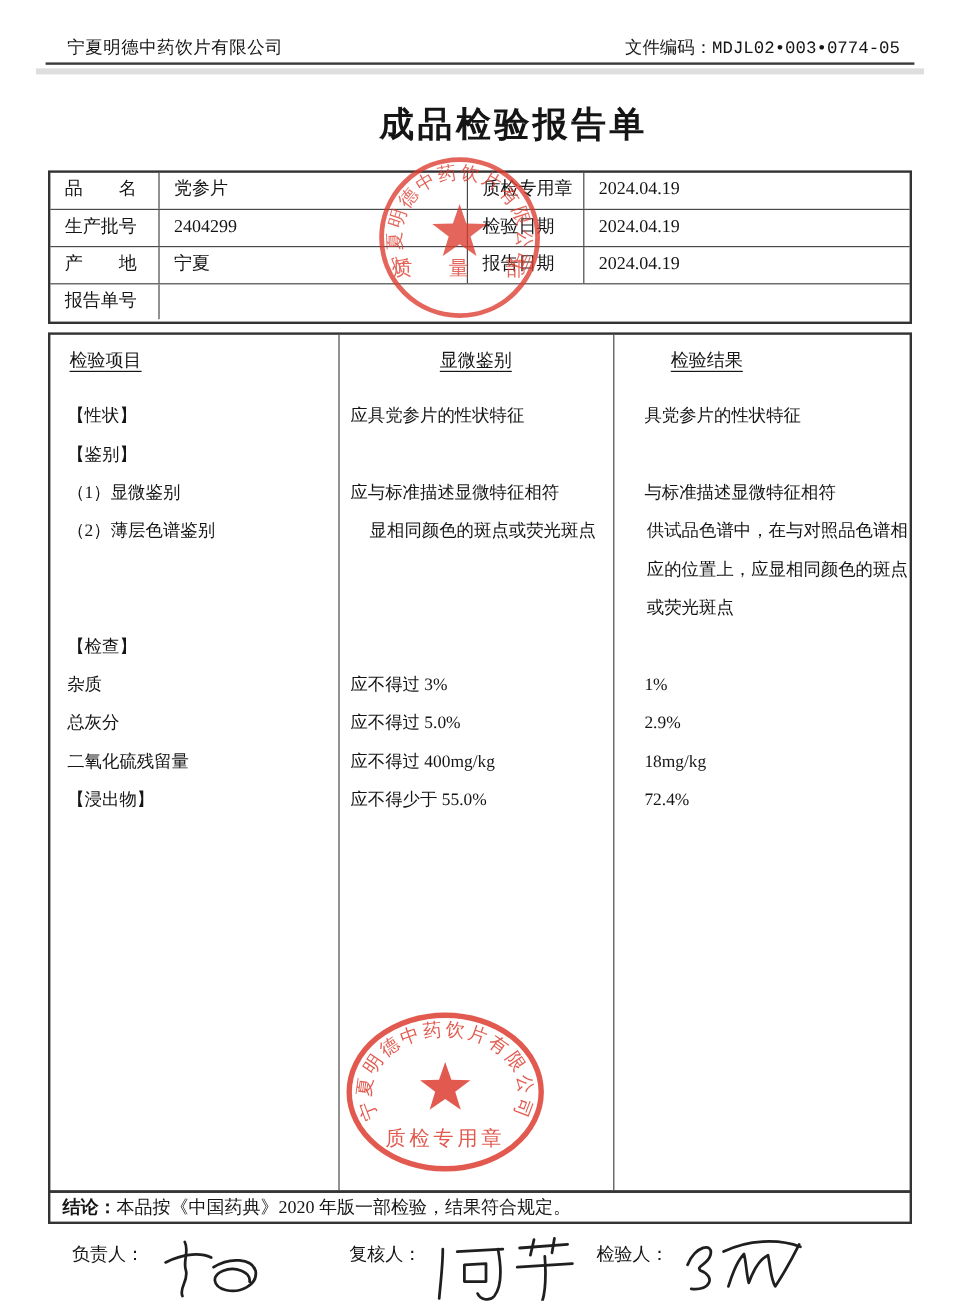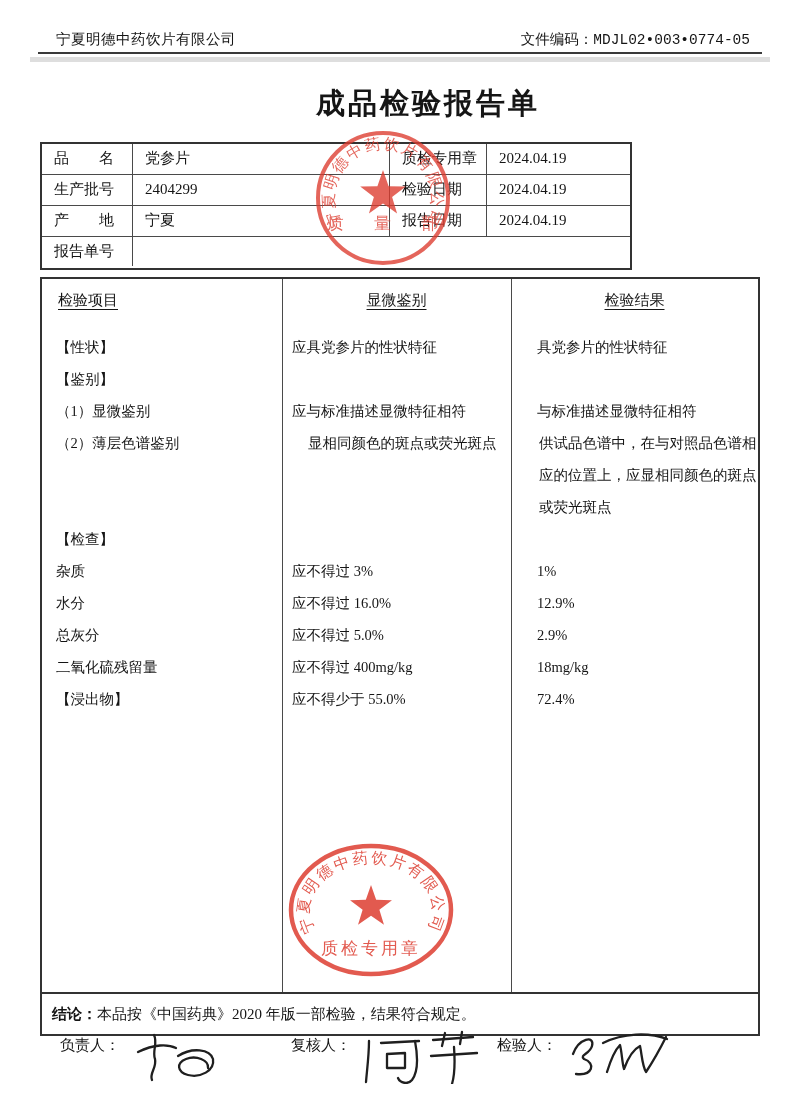--- a/index.html
+++ b/index.html
@@ -11,49 +11,49 @@
   
   .hdr-company{position:absolute;left:56px;top:30px;font-size:14.5px;letter-spacing:.5px;}
   .hdr-code{position:absolute;right:50px;top:30px;font-size:14.5px;font-family:"Liberation Mono","DejaVu Sans Mono",monospace;}
   .hdr-code .cjk{font-family:"Liberation Serif","DejaVu Serif",serif;}
   .hdr-rule{position:absolute;left:38px;top:52px;width:724px;height:2px;background:#3a3a3a;}
   .hdr-band{position:absolute;left:30px;top:57px;width:740px;height:5px;background:#c2c2c2;opacity:.55;}
   
   .doc-title{position:absolute;left:0;top:84px;width:100%;text-align:center;
     font-size:29px;font-weight:bold;letter-spacing:3px;padding-left:28px;}
   
-  .info-table{position:absolute;left:40px;top:142px;width:592px;box-sizing:border-box;
+  .info-table{position:absolute;left:40px;top:142px;width:720px;box-sizing:border-box;
     border:2px solid #333;}
   .info-row{display:flex;height:31px;box-sizing:border-box;border-bottom:1px solid #4a4a4a;
     font-size:15px;line-height:29px;}
   .info-row:last-child{border-bottom:none;flex-direction:column;}
   .ic{box-sizing:border-box;padding-left:12px;overflow:hidden;white-space:nowrap;}
   .ic-label{width:91px;border-right:1px solid #4a4a4a;}
   .ic-value{width:257px;border-right:1px solid #4a4a4a;}
   .ic-label2{width:97px;border-right:1px solid #4a4a4a;}
   .ic-value2{flex:1;}
   .ic-span{flex:1;border-right:none;}
   
   .ins-table{position:absolute;left:40px;top:277px;width:720px;height:717px;
     box-sizing:border-box;border:2px solid #333;}
   .vline{position:absolute;top:0;bottom:0;width:1px;background:#4a4a4a;}
   .vline.v1{left:240px;} .vline.v2{left:469px;}
   .ins-head{display:flex;height:42px;align-items:center;font-size:15px;}
   .ih1{width:240px;box-sizing:border-box;padding-left:16px;}
   .ih2{width:229px;text-align:center;}
-  .ih3{flex:1;text-align:center;}
+  .ih3{flex:1;text-align:left;margin-left:48px;}
   .uline{text-decoration:underline;text-underline-offset:4px;}
   .ins-body{padding-top:10px;}
   .ins-row{display:flex;font-size:14.5px;line-height:32px;}
   .icc{box-sizing:border-box;white-space:pre;}
   .icc1{width:240px;padding-left:14px;}
   .icc2{width:229px;padding-left:10px;}
   .icc3{flex:1;padding-left:26px;}
   
-  .concl-row{position:absolute;left:40px;top:992px;width:720px;height:44px;
+  .concl-row{position:absolute;left:40px;top:992px;width:720px;height:28px;
     box-sizing:border-box;border:2px solid #333;display:flex;align-items:center;
     padding-left:10px;font-size:15px;}
   .concl-label{font-weight:bold;}
   
   .sig-group{position:absolute;top:1030px;display:flex;align-items:flex-start;font-size:15px;}
   .sig-group .sig-label{padding-top:6px;white-space:nowrap;}
   .sig-group svg{margin-left:6px;}
   .g1{left:60px;} .g2{left:291px;} .g3{left:497px;}
   .sig-stroke{fill:none;stroke:#1f1f1f;stroke-width:2.3;stroke-linecap:round;stroke-linejoin:round;}
   
@@ -134,25 +134,20 @@
       </div>
       <div class="ins-row">
         <div class="icc icc1">【检查】</div>
         <div class="icc icc2"></div>
         <div class="icc icc3"></div>
       </div>
       <div class="ins-row">
         <div class="icc icc1">杂质</div>
         <div class="icc icc2">应不得过 3%</div>
         <div class="icc icc3">1%</div>
-      </div>
-      <div class="ins-row">
-        <div class="icc icc1">水分</div>
-        <div class="icc icc2">应不得过 16.0%</div>
-        <div class="icc icc3">12.9%</div>
       </div>
       <div class="ins-row">
         <div class="icc icc1">总灰分</div>
         <div class="icc icc2">应不得过 5.0%</div>
         <div class="icc icc3">2.9%</div>
       </div>
       <div class="ins-row">
         <div class="icc icc1">二氧化硫残留量</div>
         <div class="icc icc2">应不得过 400mg/kg</div>
         <div class="icc icc3">18mg/kg</div>

